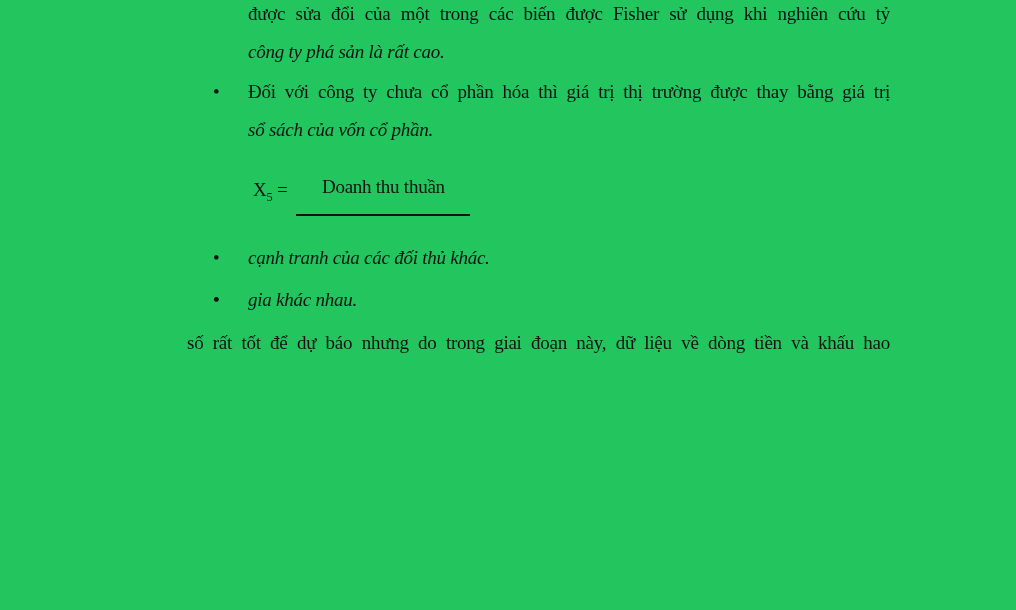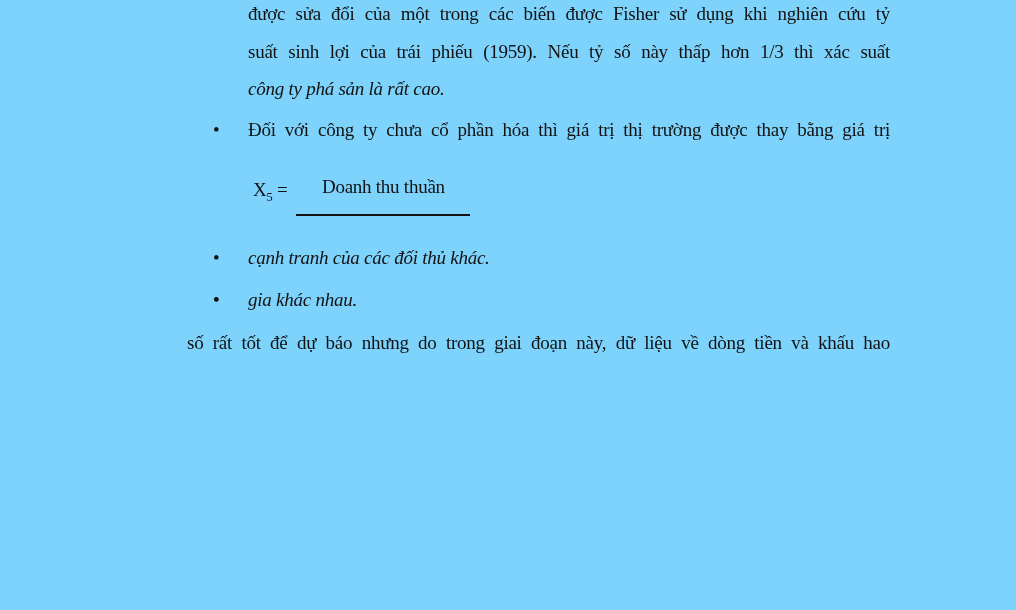--- a/index.html
+++ b/index.html
@@ -11,21 +11,21 @@
     width: 1016px;
     height: 610px;
     overflow: hidden;
     position: relative;
     font-family: "Liberation Serif", "DejaVu Serif", serif;
     color: #121212;
   }
   .page {
     position: absolute;
     inset: 0;
-    background: #7dd3fc;
+    background: #22c55e;
   }
   .content {
     position: absolute;
     left: 187px;
     top: 0;
     width: 703px;
     font-size: 19px;
     letter-spacing: -0.25px;
   }
   .block { position: relative; }
@@ -102,27 +102,27 @@
   }
 </style>
 </head>
 <body>
 
 <div class="page">
   <div class="content">
 
     <div class="block hang intro">
       <div class="line">được sửa đổi của một trong các biến được Fisher sử dụng khi nghiên cứu tỷ</div>
-      <div class="line">suất sinh lợi của trái phiếu (1959). Nếu tỷ số này thấp hơn 1/3 thì xác suất</div>
       <div class="line final">công ty phá sản là rất cao.</div>
     </div>
 
     <div class="block hang b1">
       <span class="marker">•</span>
       <div class="line">Đối với công ty chưa cổ phần hóa thì giá trị thị trường được thay bằng giá trị</div>
+      <div class="line final">sổ sách của vốn cổ phần.</div>
     </div>
 
     <div class="block formula">
       <div class="lhs"><span>X</span><sub>5</sub><span> =</span></div>
       <div class="fraction">
         <div class="num">Doanh thu thuần</div>
         <div class="bar"></div>
       </div>
     </div>
 

